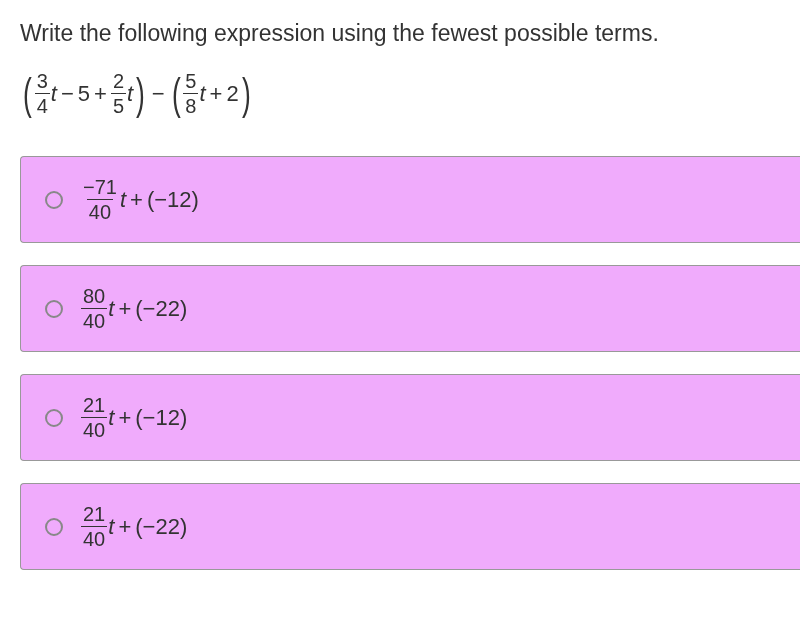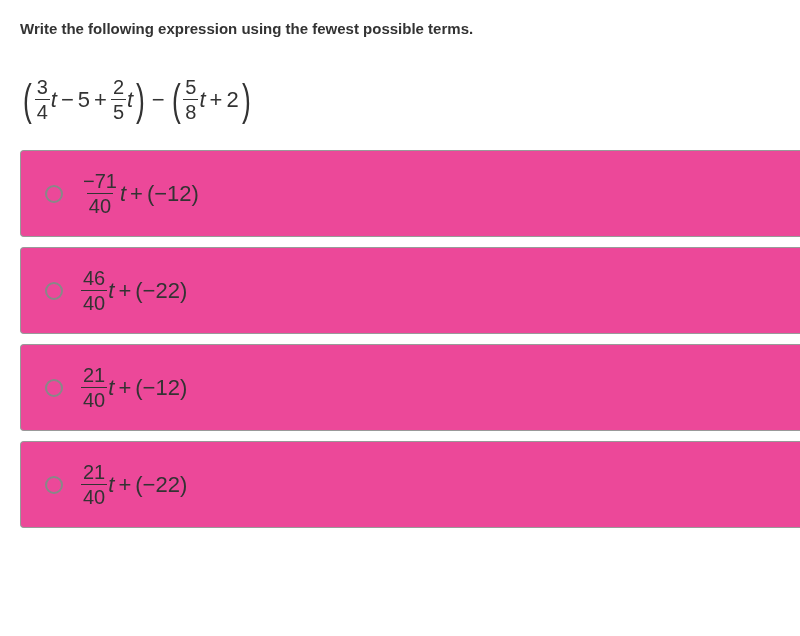--- a/index.html
+++ b/index.html
@@ -8,48 +8,48 @@
       box-sizing: border-box;
     }
     body {
       font-family: Arial, Helvetica, sans-serif;
       background: #ffffff;
       width: 800px;
       padding: 20px 0 0 20px;
       color: #333;
     }
     .prompt {
-      font-size: 15px;
+      font-size: 23px;
       color: #333;
-      margin-bottom: 40px;
-      font-weight: bold;
+      margin-bottom: 24px;
     }
     .expression {
       font-size: 22px;
       color: #333;
       margin-bottom: 28px;
       display: flex;
       align-items: center;
     }
     .options {
       display: flex;
       flex-direction: column;
       gap: 10px;
     }
     .option {
       border: 1px solid #999;
       border-radius: 4px;
       padding: 20px 24px;
       display: flex;
       align-items: center;
-      background: #ec4899;
+      background: #f0abfc;
       cursor: pointer;
       border-right: none;
       border-top-right-radius: 0;
       border-bottom-right-radius: 0;
+      margin-top: 12px;
     }
     .radio {
       width: 18px;
       height: 18px;
       border: 2px solid #888;
       border-radius: 50%;
       margin-right: 18px;
       flex-shrink: 0;
     }
     .math {
@@ -144,21 +144,21 @@
       <span>(</span>
       <span>−12</span>
       <span>)</span>
     </div>
   </div>
 
   <div class="option">
     <div class="radio"></div>
     <div class="math">
       <span class="frac">
-        <span class="num">46</span>
+        <span class="num">80</span>
         <span class="den">40</span>
       </span>
       <span class="var">t</span>
       <span class="op">+</span>
       <span>(</span>
       <span>−22</span>
       <span>)</span>
     </div>
   </div>
 

